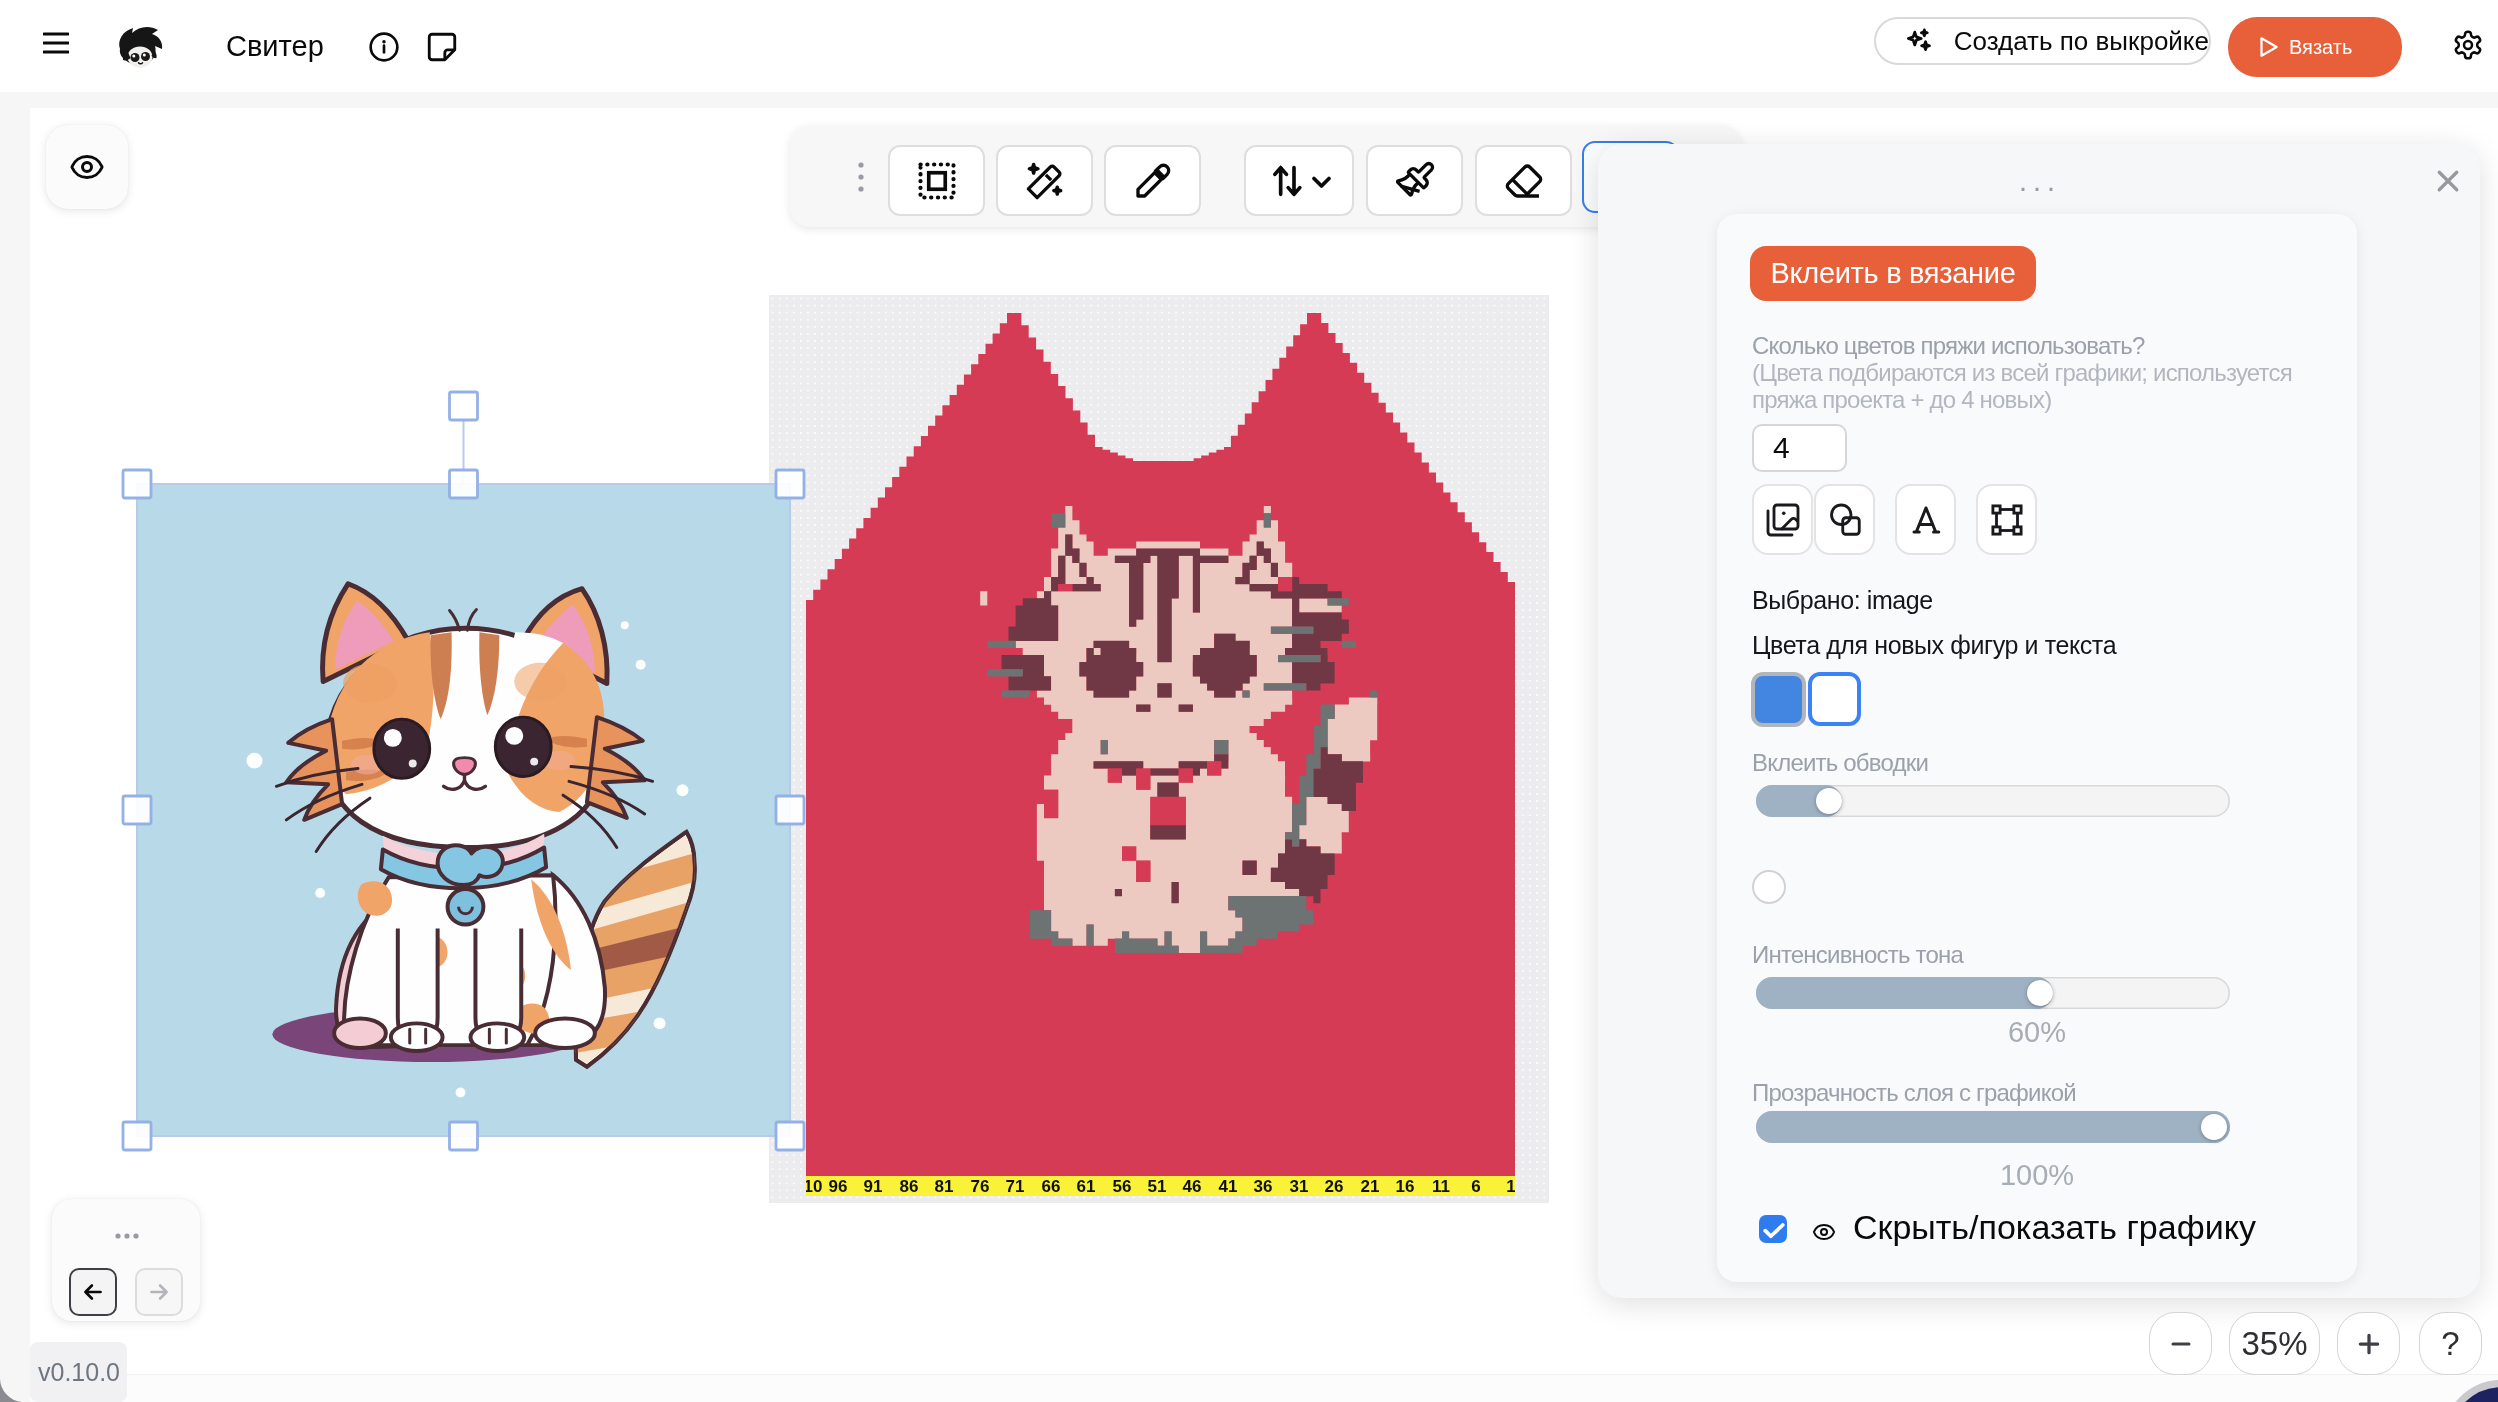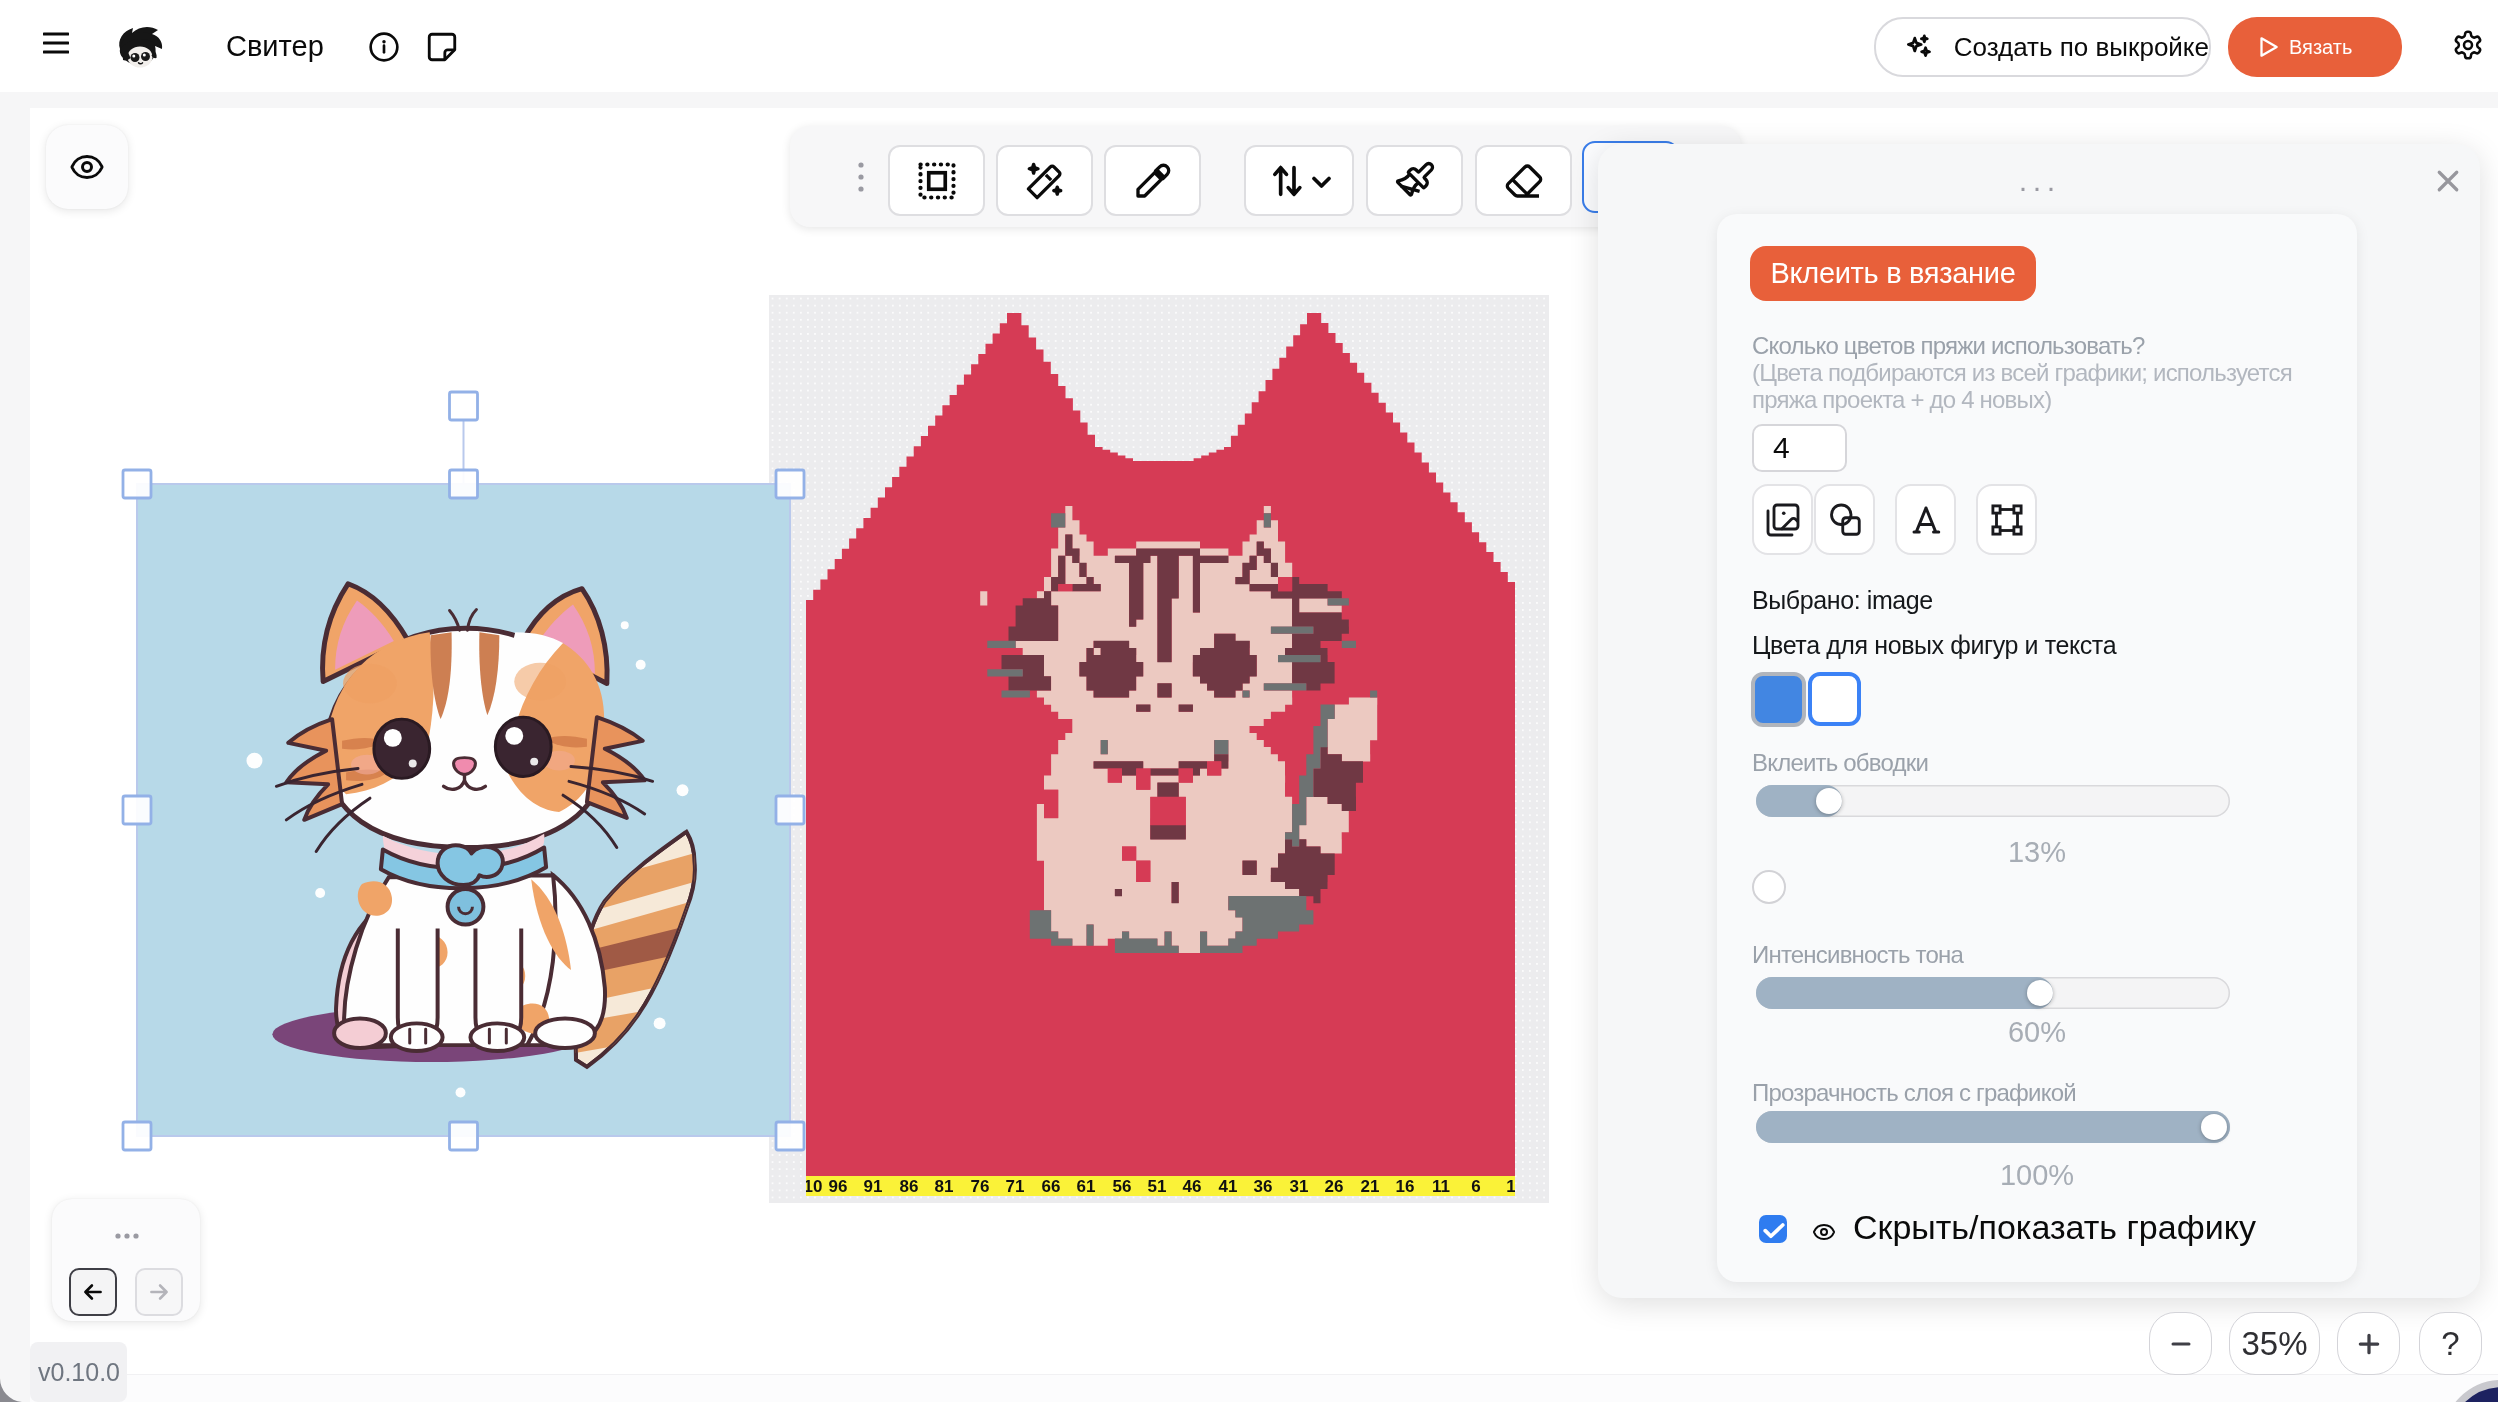--- a/index.html
+++ b/index.html
@@ -223,21 +223,21 @@
   <div class="title">Свитер</div>
   <svg class="abs" style="left:368px;top:31px" width="32" height="32" viewBox="0 0 24 24" fill="none" stroke="#0a0a0a" stroke-width="2">
       <circle cx="12" cy="12" r="10"></circle>
       <path d="M12 16v-5" stroke-linecap="round"></path>
       <circle cx="12" cy="8" r="1.3" fill="#0a0a0a" stroke="none"></circle>
     </svg>
   <svg class="abs" style="left:425px;top:30px" width="34" height="34" viewBox="0 0 24 24" fill="none" stroke="#0a0a0a" stroke-width="2" stroke-linejoin="round">
       <path d="M5 3h14a2 2 0 0 1 2 2v9l-7 7H5a2 2 0 0 1-2-2V5a2 2 0 0 1 2-2z"></path>
       <path d="M14 21v-5a2 2 0 0 1 2-2h5"></path>
     </svg>
-  <div class="abs" style="left:1874px;top:17px;width:337px;height:60px;border:2px solid #d9d9dd;border-radius:29px;background:#fff;display:flex;align-items:center">
+  <div class="abs" style="left:1874px;top:17px;width:337px;height:48px;border:2px solid #d9d9dd;border-radius:29px;background:#fff;display:flex;align-items:center">
     <svg style="margin-left:27px" width="36" height="36" viewBox="0 0 24 24" fill="none" stroke="#0a0a0a" stroke-width="2.2" stroke-linejoin="round">
         <path d="M9.5 4.8 10.8 8.7 14.7 10 10.8 11.3 9.5 15.2 8.2 11.3 4.3 10 8.2 8.7 Z"></path>
         <path d="M18.2 12.6l.8 2.4 2.4.8-2.4.8-.8 2.4-.8-2.4-2.4-.8 2.4-.8z"></path>
         <path d="M17.2 3l.6 1.8 1.8.6-1.8.6-.6 1.8-.6-1.8-1.8-.6 1.8-.6z"></path>
       </svg>
     <span style="font-size:26px;color:#0a0a0a;margin-left:21px;white-space:nowrap">Создать по выкройке</span>
   </div>
   <div class="abs" style="left:2228px;top:17px;width:174px;height:60px;border-radius:29px;background:#e8603a;display:flex;align-items:center">
     <svg style="margin-left:27px" width="26" height="26" viewBox="0 0 24 24" fill="none" stroke="#fff" stroke-width="2.1" stroke-linejoin="round">
         <path d="M6 4l14 8-14 8z"></path>
@@ -374,21 +374,20 @@
       </div>
     <div class="abs black" style="left:35px;top:372px">Выбрано: image</div>
     <div class="abs black" style="left:35px;top:417px">Цвета для новых фигур и текста</div>
     <div class="abs" style="left:34px;top:458px;width:55px;height:55px;background:#4286e2;border:4px solid #b1b5bc;border-radius:12px"></div>
     <div class="abs" style="left:91px;top:458px;width:53px;height:54px;background:#fff;border:4px solid #3b82f6;border-radius:12px"></div>
     <div class="abs glabel" style="left:35px;top:535px">Вклеить обводки</div>
     <div class="track" style="top:571px">
         <div class="fill" style="width:86px"></div>
         <div class="thumb" style="left:60px"></div>
       </div>
-    <div class="pct" style="top:622px">13%</div>
     <div class="abs" style="left:35px;top:656px;width:34px;height:34px;border-radius:50%;background:#fff;border:2px solid #d2d2d6"></div>
     <div class="abs glabel" style="left:35px;top:727px">Интенсивность тона</div>
     <div class="track" style="top:763px">
         <div class="fill" style="width:297px"></div>
         <div class="thumb" style="left:271px"></div>
       </div>
     <div class="pct" style="top:802px">60%</div>
     <div class="abs glabel" style="left:35px;top:865px">Прозрачность слоя с графикой</div>
     <div class="track" style="top:897px">
         <div class="fill" style="width:474px"></div>

